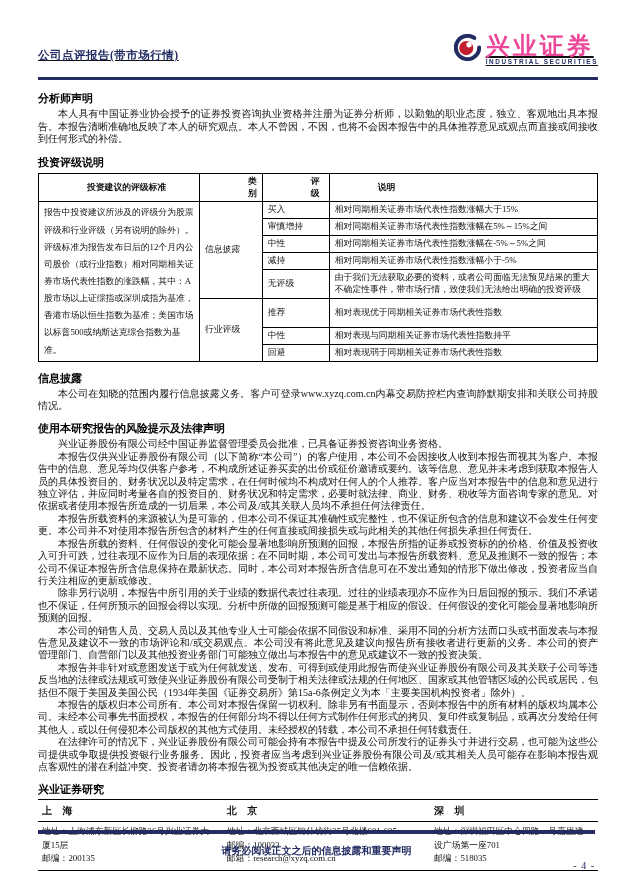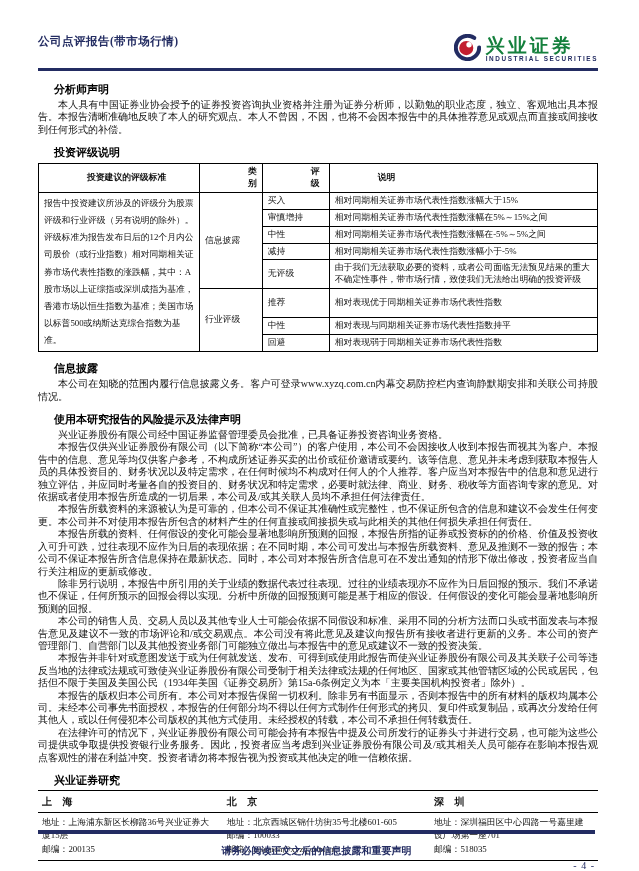--- a/index.html
+++ b/index.html
@@ -2,30 +2,30 @@
 <html><head>
 <meta charset="utf-8">
 <style>
   html,body{margin:0;padding:0;background:#fff;}
   .page{
     position:relative;width:639px;height:871px;background:#fff;overflow:hidden;
     font-family:"Liberation Serif","DejaVu Serif",serif;color:#111;
   }
   .content{position:absolute;left:38px;right:41px;top:0;}
   
-  .report-header{display:flex;justify-content:space-between;
-    margin-top:34px;padding-bottom:3px;border-bottom:3px solid #232C62;}
+  .report-header{display:flex;justify-content:space-between;align-items:flex-end;
+    margin-top:34px;padding-bottom:12px;border-bottom:3px solid #232C62;text-decoration:underline;}
   .report-type{color:#232C62;font-weight:bold;font-size:11.5px;letter-spacing:.5px;padding-bottom:2px;}
   .logo{display:flex;align-items:center;gap:5px;}
   .logo-text{display:flex;flex-direction:column;line-height:1;}
-  .logo-cn{font-size:19px;font-weight:bold;color:#15803d;letter-spacing:3px;white-space:nowrap;}
+  .logo-cn{font-size:24px;font-weight:bold;color:#ec4899;letter-spacing:3px;white-space:nowrap;}
   .logo-en{font-size:6.4px;font-weight:bold;color:#232C62;letter-spacing:1.6px;margin-top:1px;
     font-family:"Liberation Sans","DejaVu Sans",sans-serif;white-space:nowrap;}
   
-  .sec-h{font-weight:bold;font-size:11px;color:#000;margin:9px 16px 2px;}
+  .sec-h{font-weight:bold;font-size:11px;color:#000;margin:9px 0 2px;}
   .sec-h.first{margin-top:11px;}
   p.body{font-size:10px;line-height:12.4px;text-align:justify;text-indent:2em;margin:0;}
   
   table.rating{border-collapse:collapse;width:100%;margin-top:3px;
     font-size:8.8px;line-height:1.35;}
   table.rating th,table.rating td{border:1px solid #000;padding:2px 5px;text-align:left;vertical-align:middle;}
   table.rating thead th{font-weight:bold;height:13px;padding-left:48px;}
   table.rating{border-top:1.5px solid #000;}
   td.criteria{vertical-align:top;line-height:1.95;width:150px;}
   td.cat{text-align:center;width:46px;}

